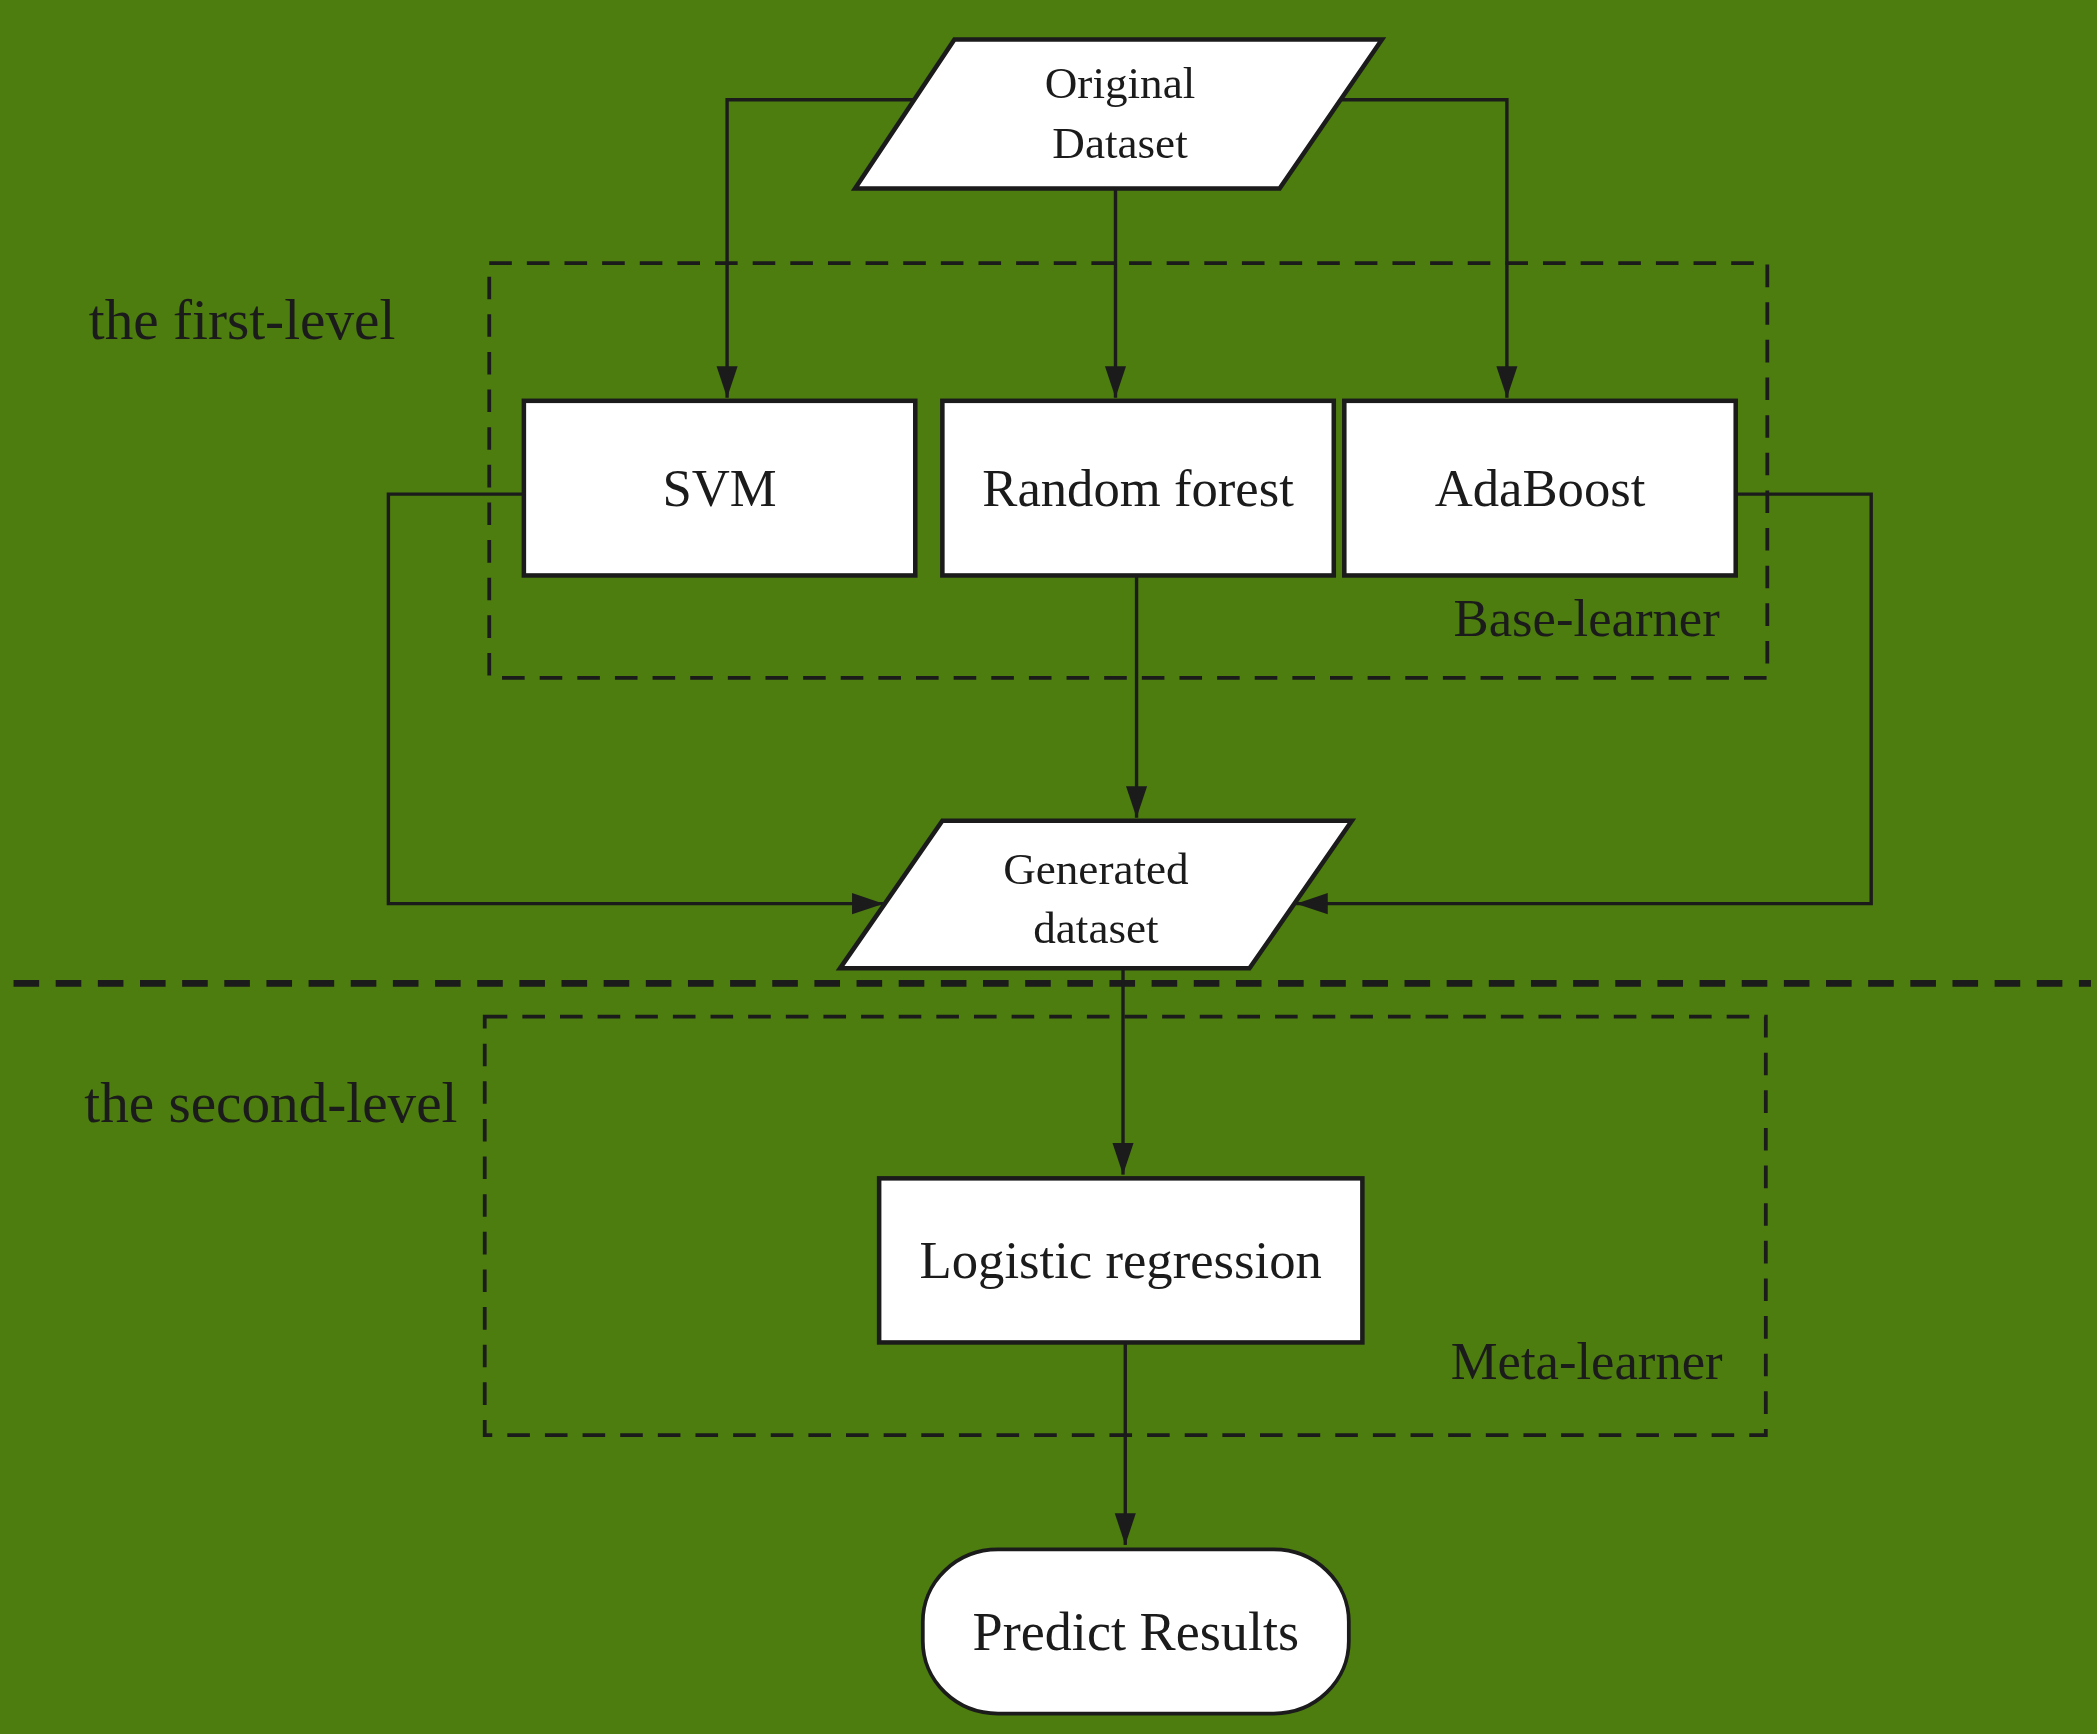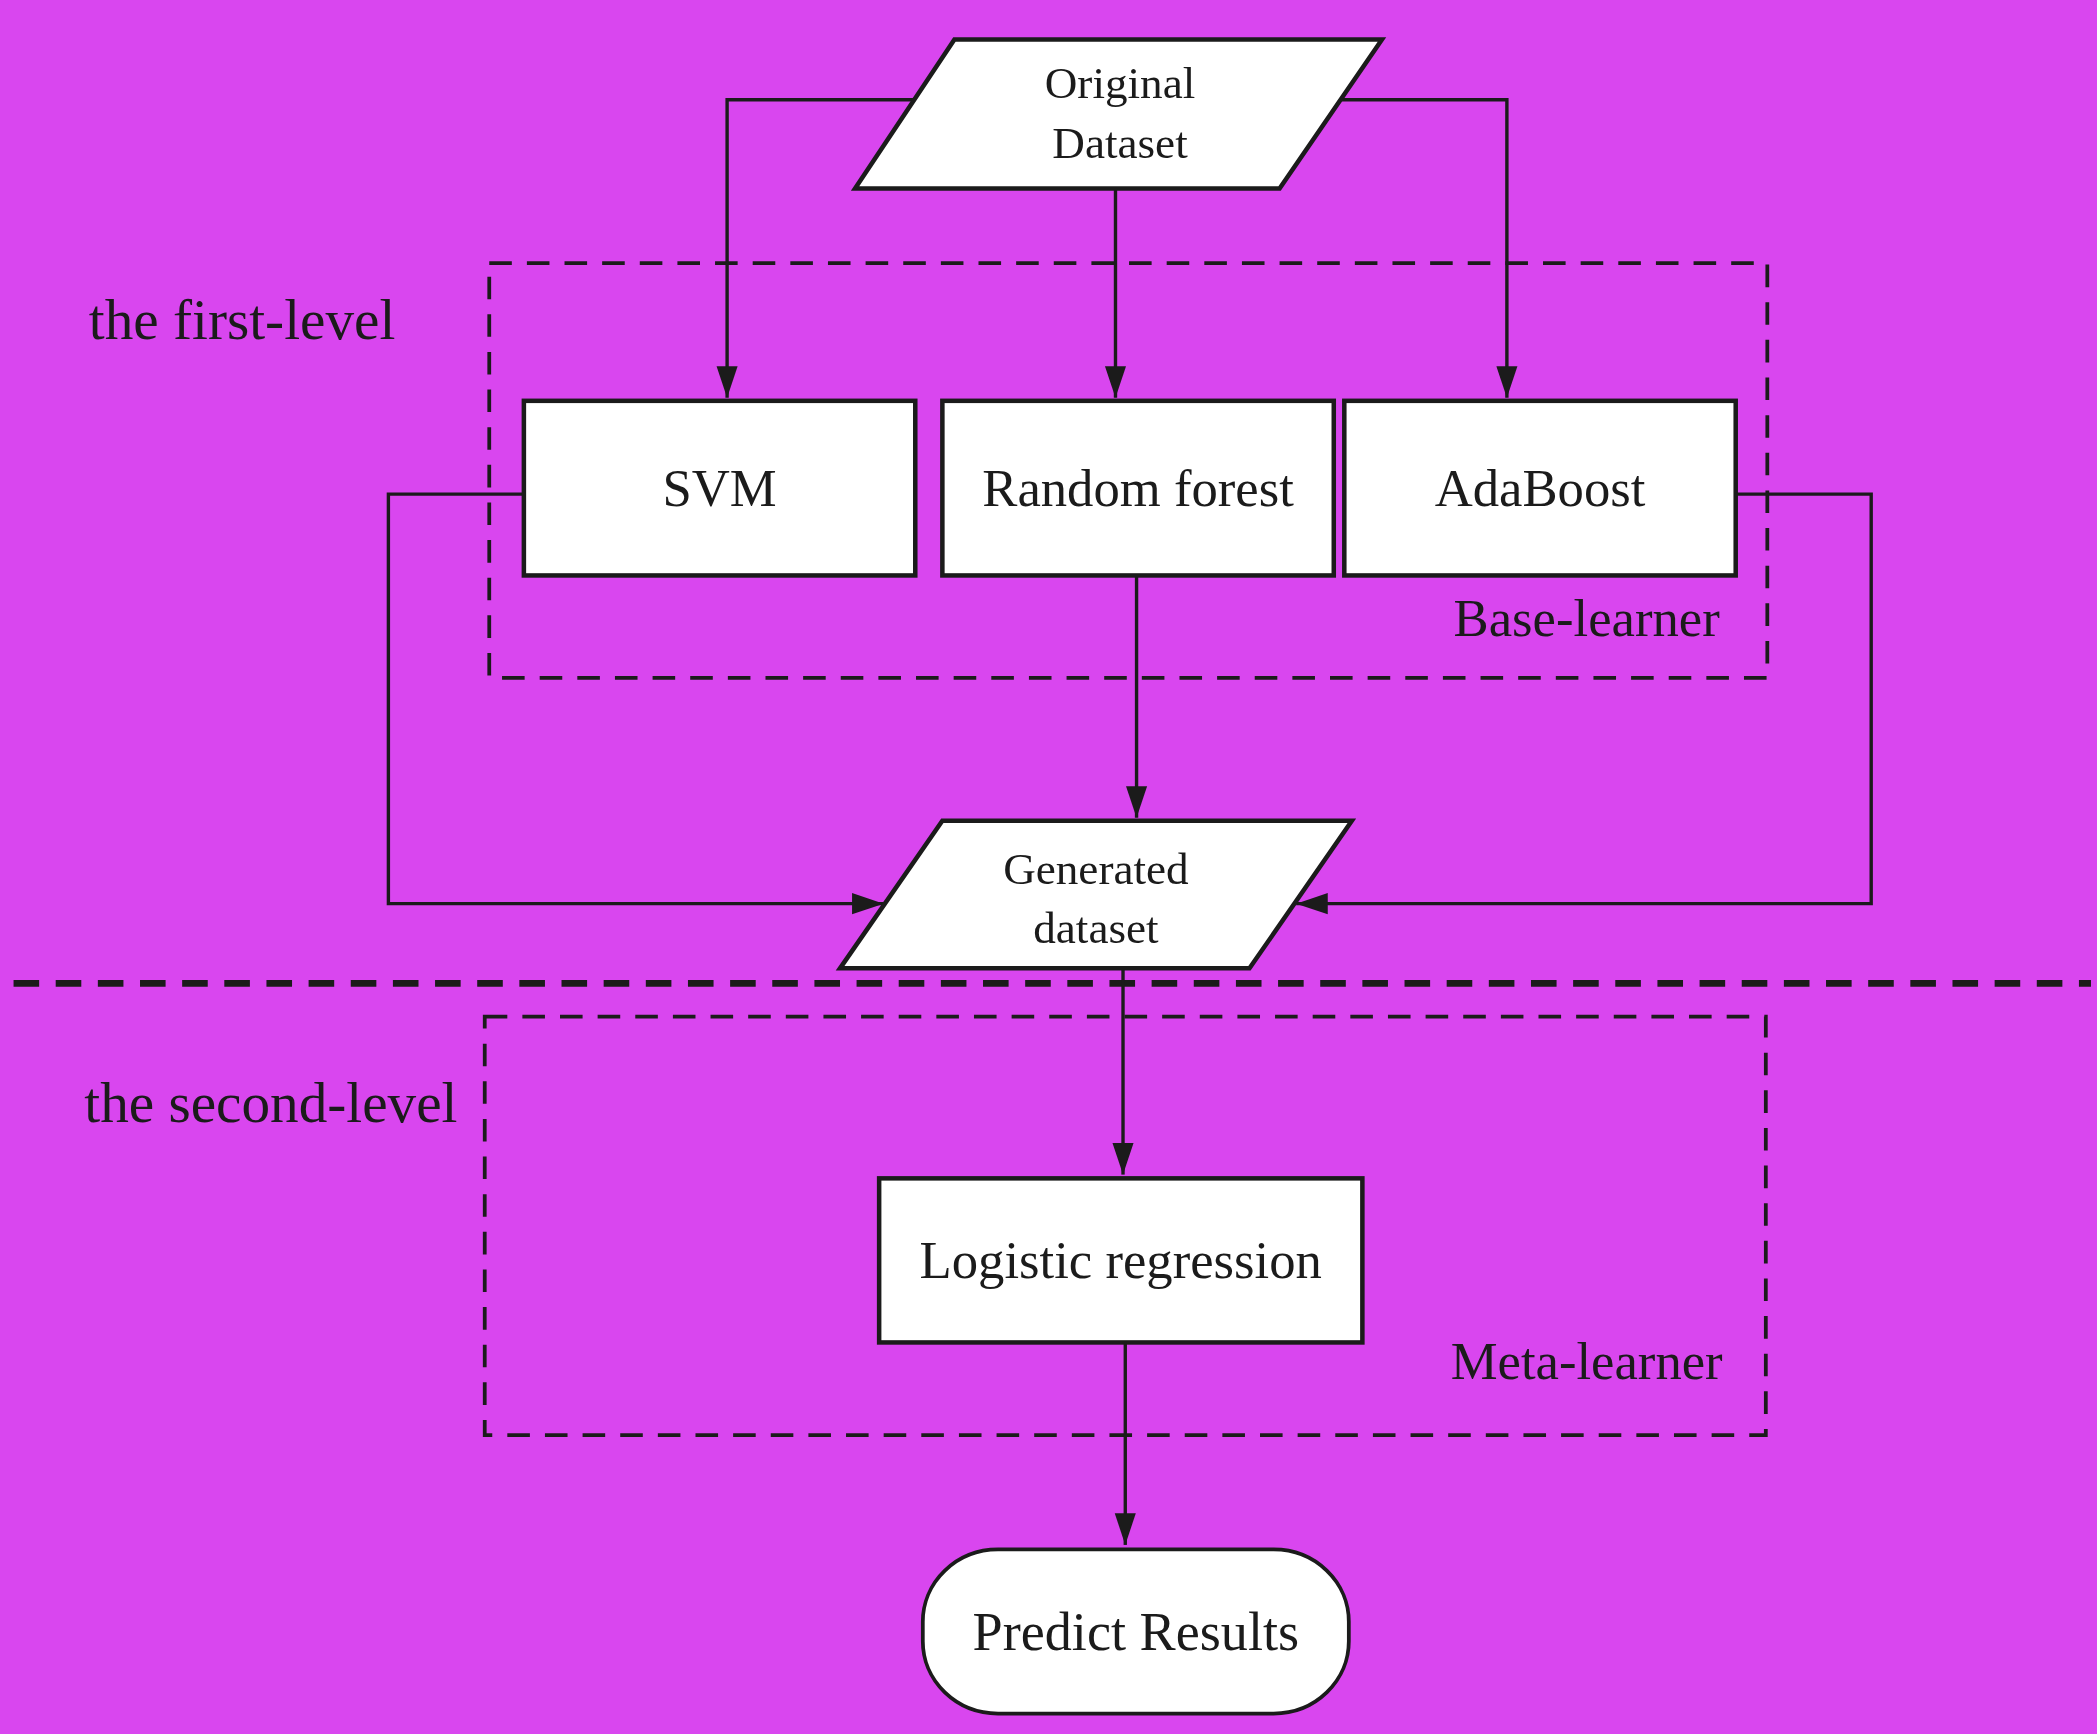--- a/index.html
+++ b/index.html
@@ -4,21 +4,21 @@
 <style>
   html, body {
     margin: 0;
     padding: 0;
     background: #ffffff;
   }
   .canvas {
     position: relative;
     width: 2097px;
     height: 1735px;
-    background: #d946ef;
+    background: #4d7c0f;
   }
   svg {
     display: block;
   }
   svg text {
     font-family: "Liberation Serif", "DejaVu Serif", serif;
     fill: #1b1b1b;
     stroke: none;
   }
   .node {

